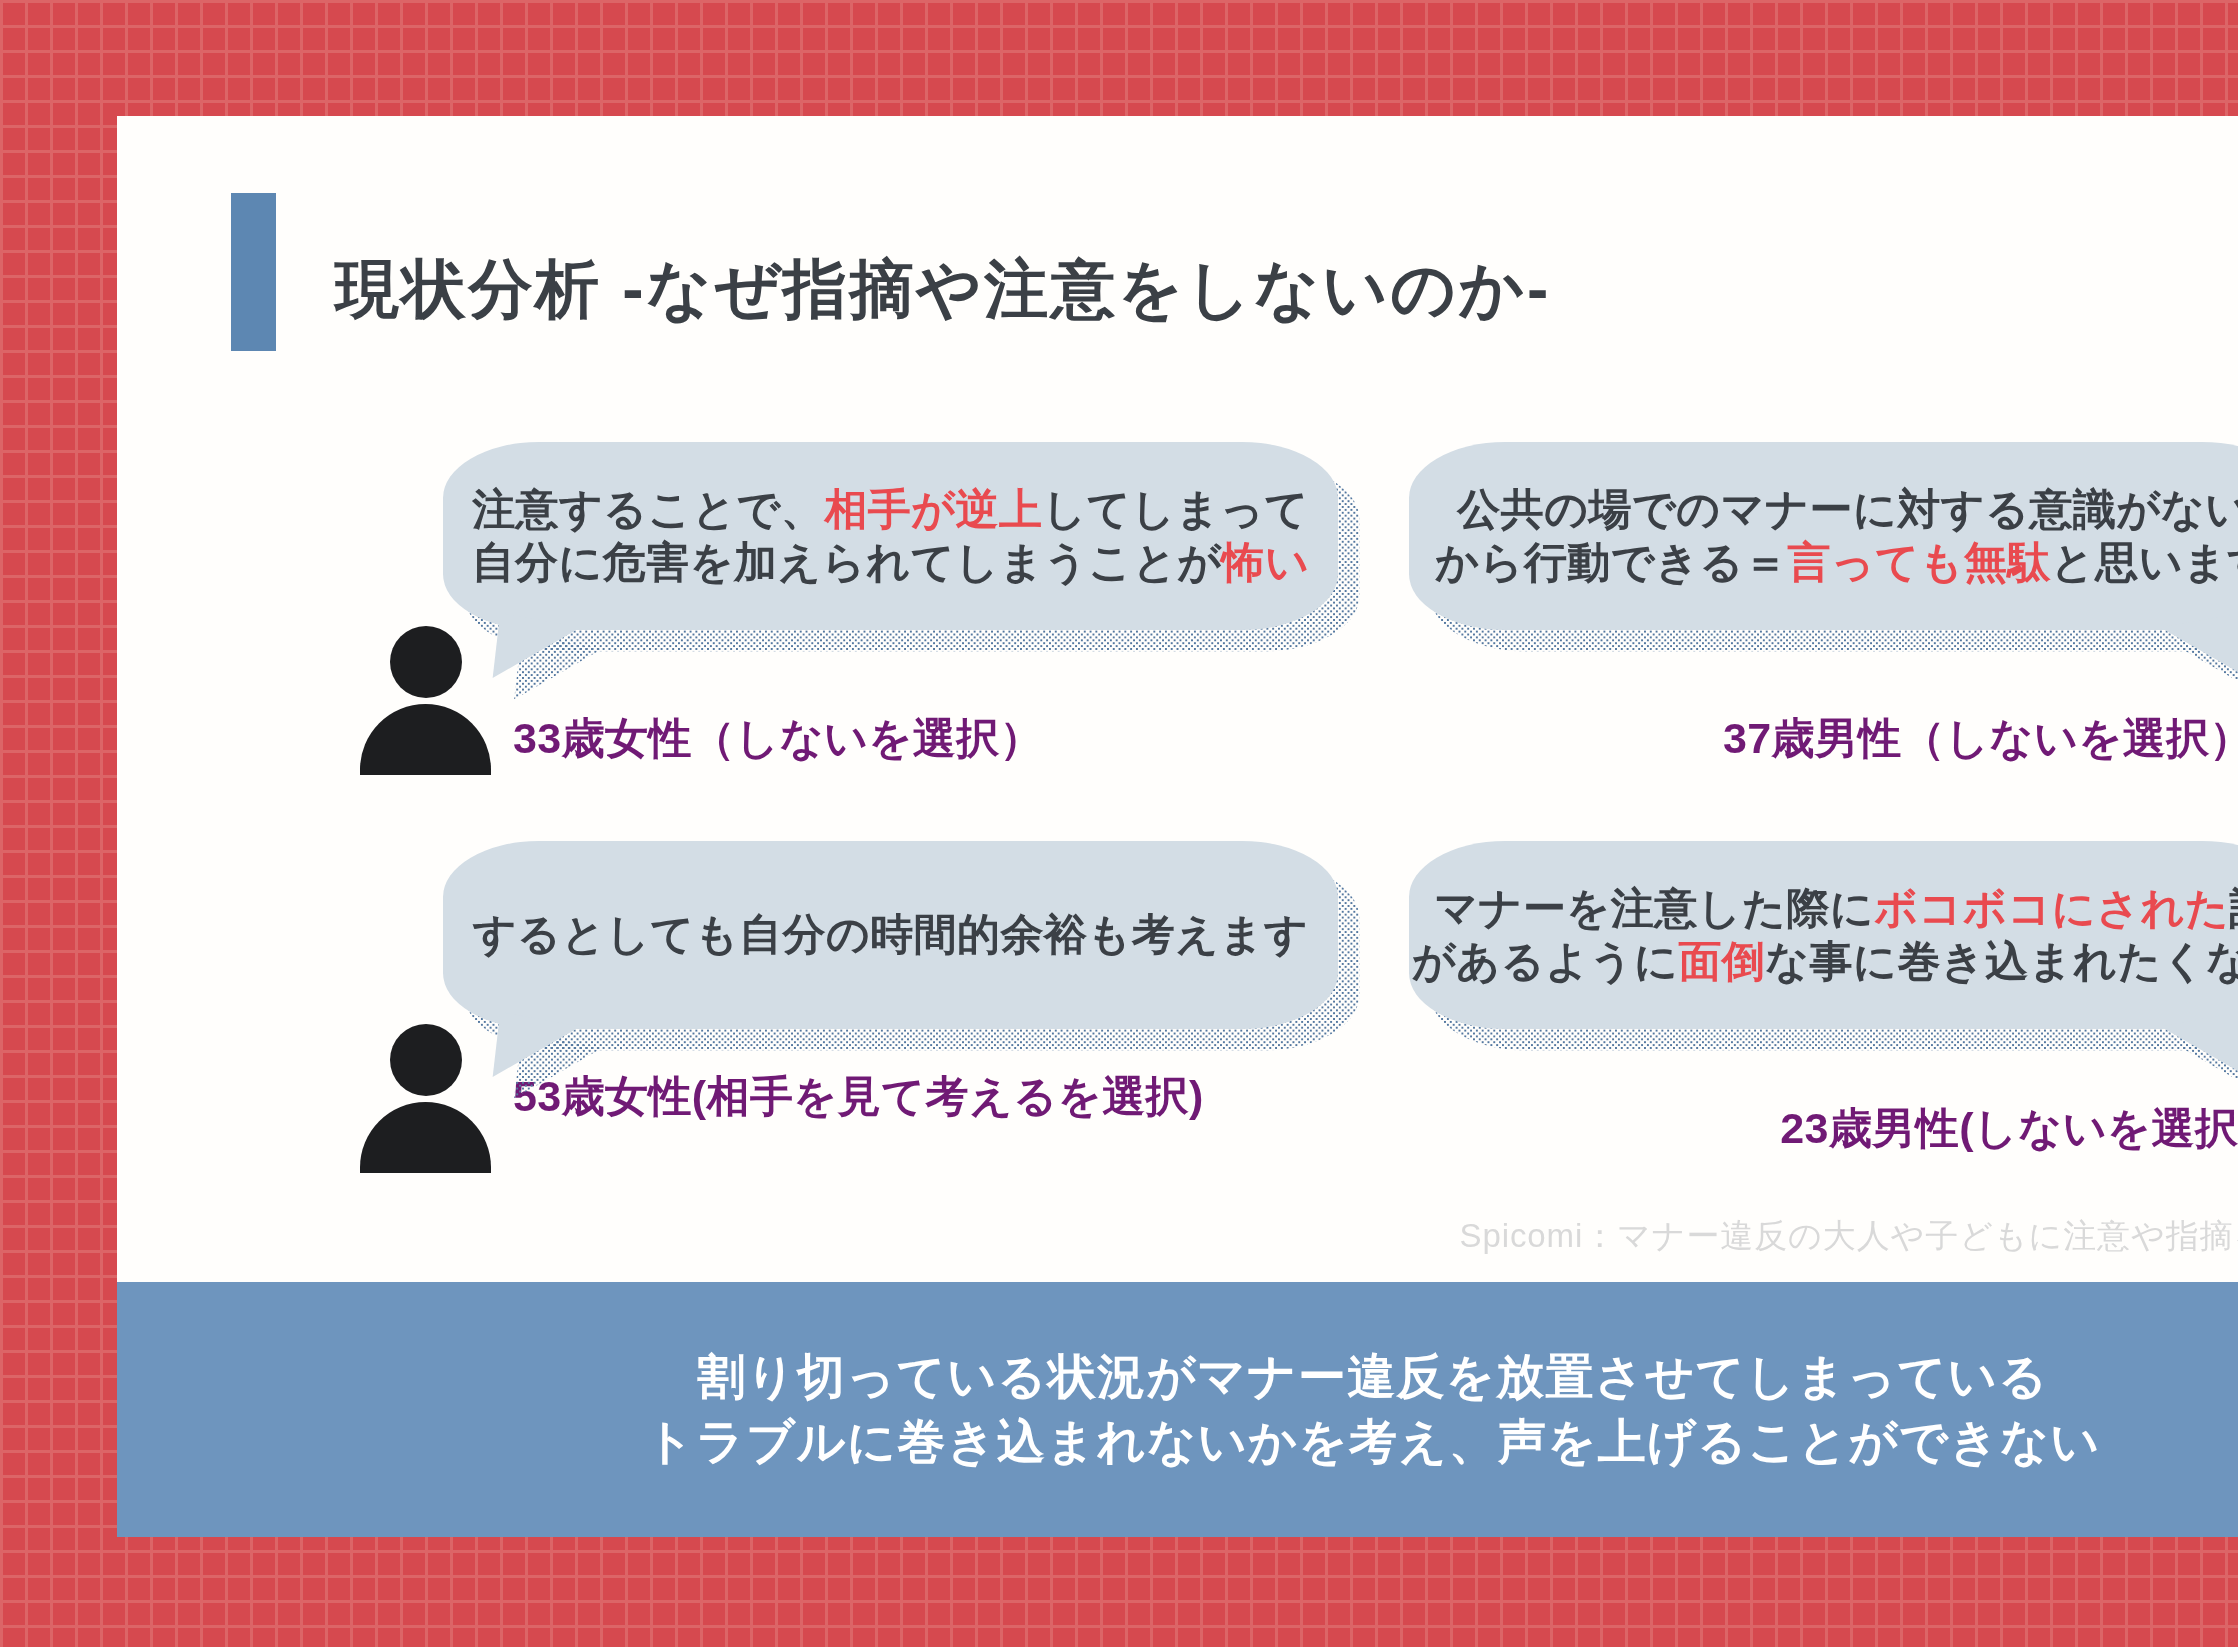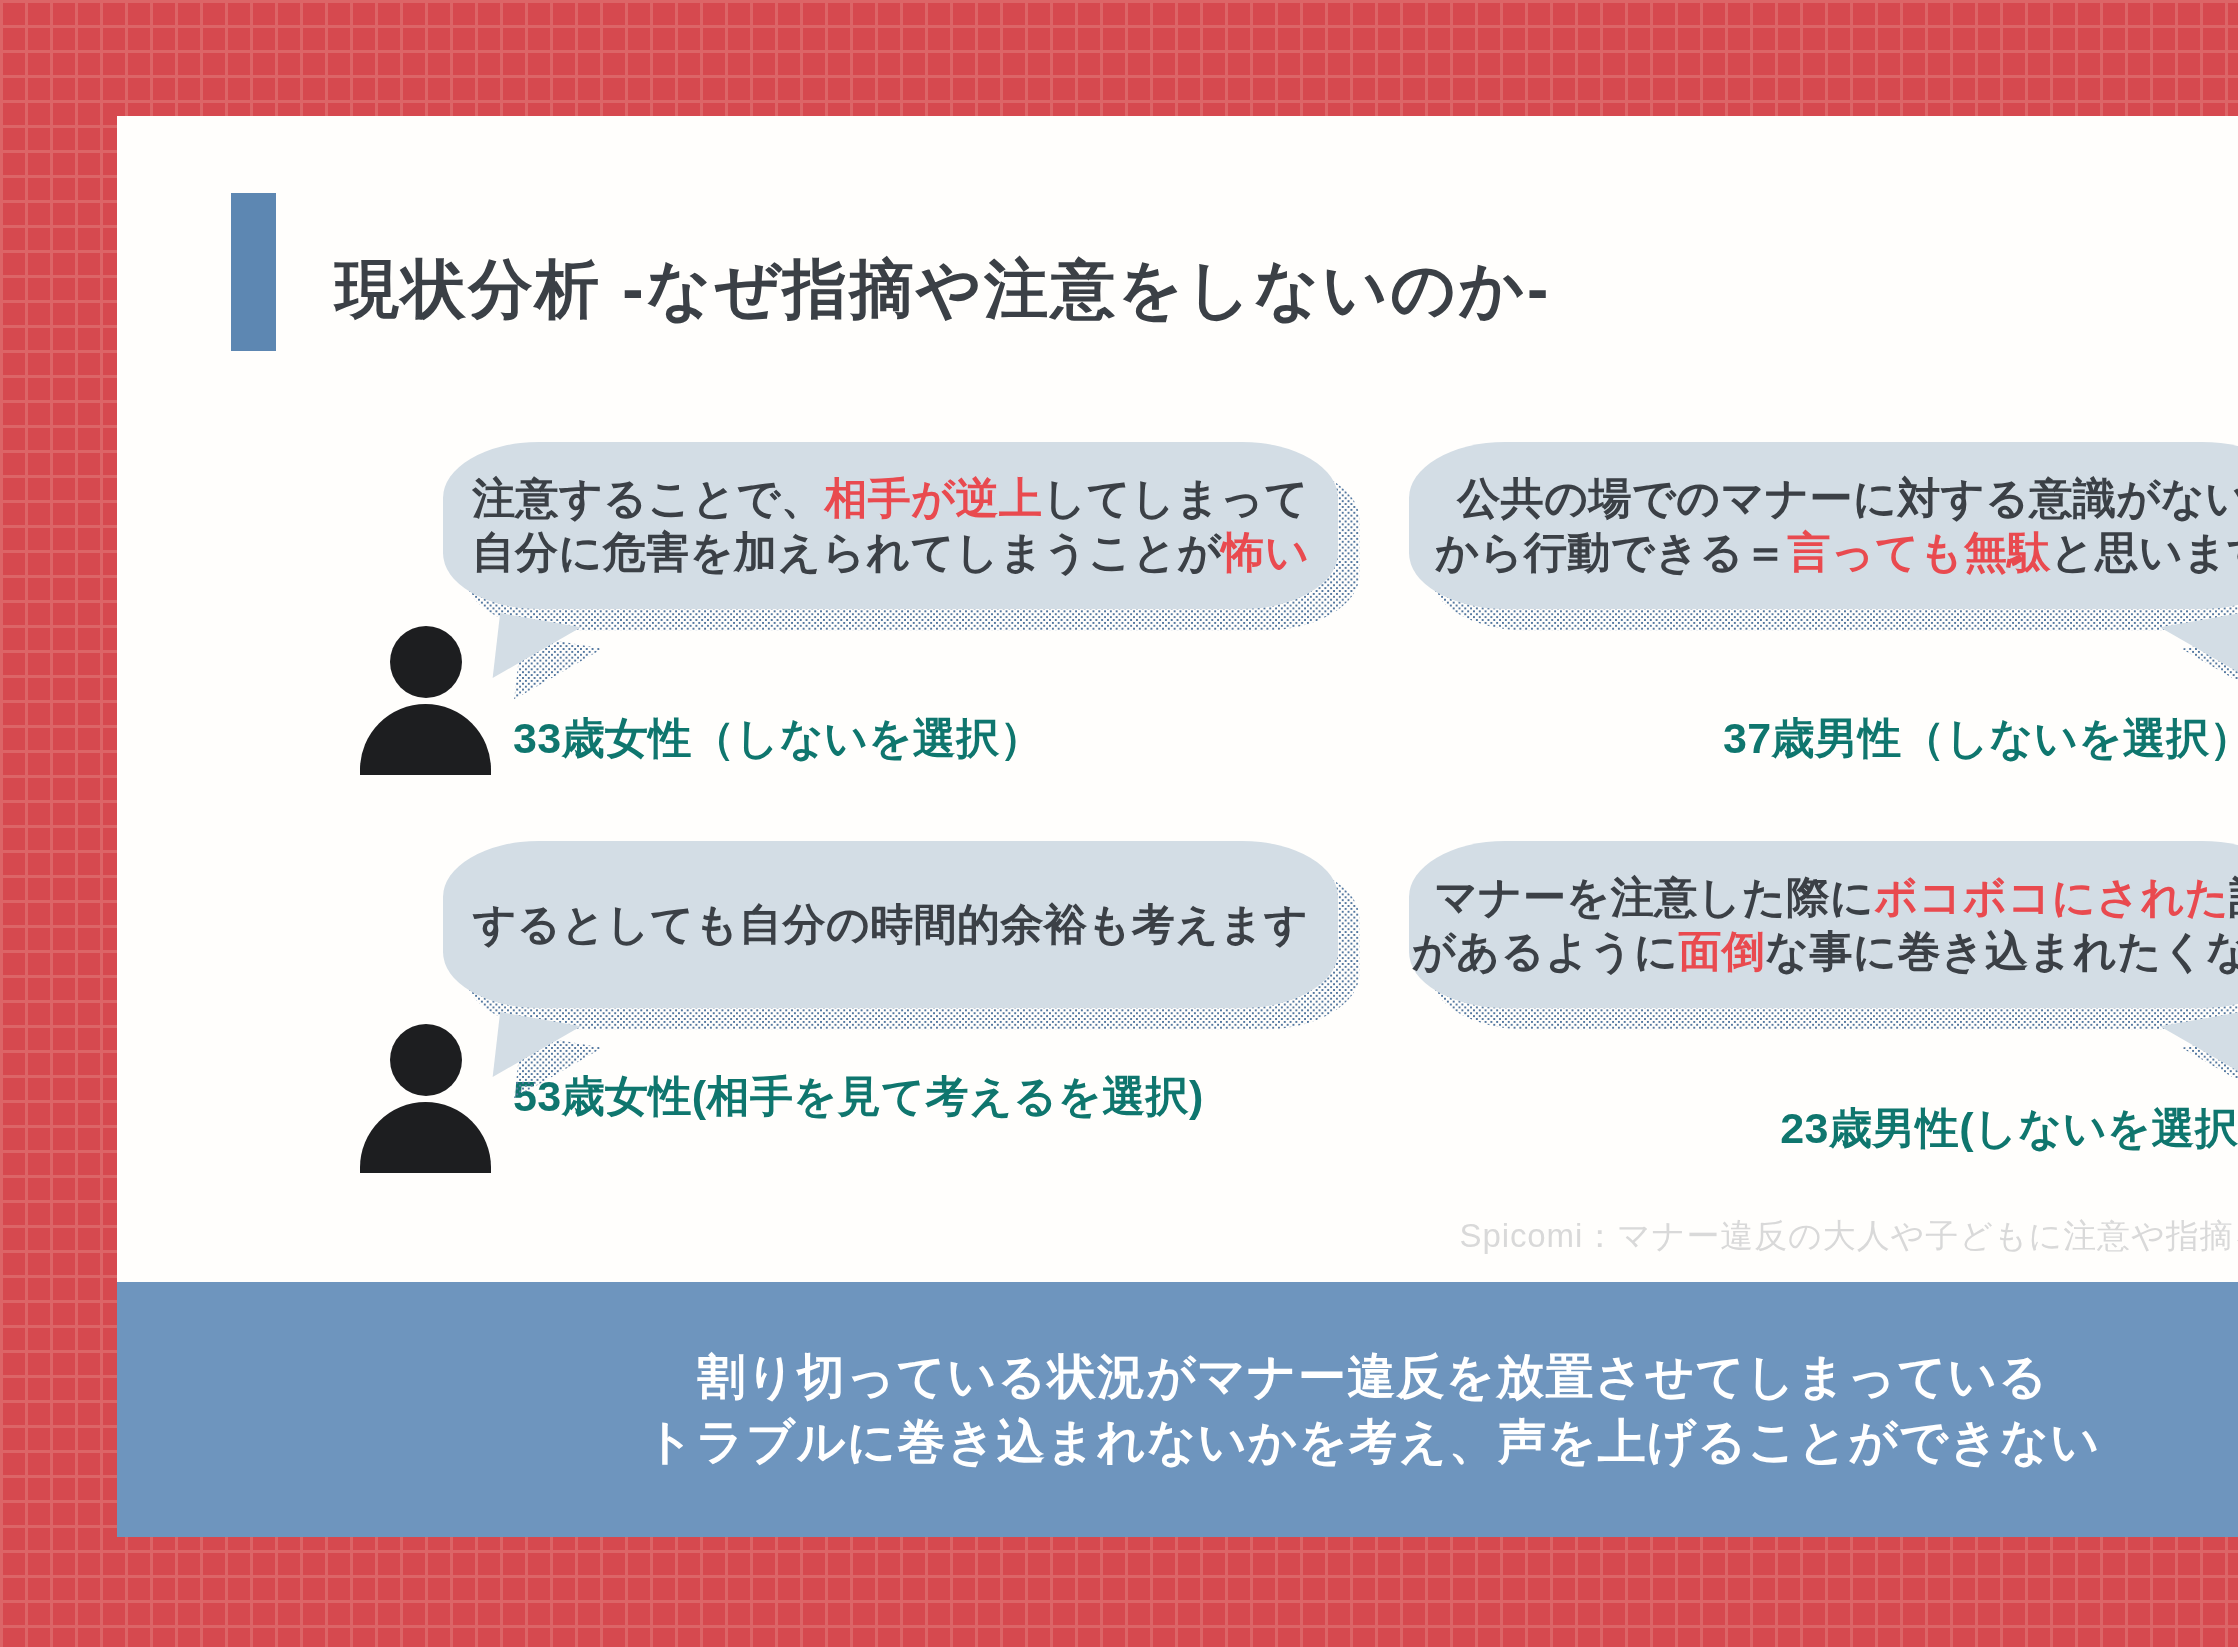--- a/index.html
+++ b/index.html
@@ -19,21 +19,21 @@
   .accent-bar{
     position:absolute;left:114px;top:77px;width:45px;height:158px;
     background:#5d87b2;
   }
   .slide-title{
     position:absolute;left:208px;top:120px;
     font-size:64px;font-weight:bold;color:#3b4046;letter-spacing:2.7px;
     white-space:nowrap;
   }
   
-  .speech{position:absolute;width:895px;height:167px;}
+  .speech{position:absolute;width:895px;height:188px;}
   .speech .bshadow{
     position:absolute;inset:0;border-radius:96px / 56px;
     transform:translate(21.5px,21.5px);
     background-image:
       radial-gradient(circle, #53779f 1.2px, transparent 1.5px),
       radial-gradient(circle, #53779f 1.2px, transparent 1.5px);
     background-size:5.8px 5.8px;
     background-position:0 0, 2.9px 2.9px;
   }
   .speech .tail, .speech .tail-shadow{
@@ -68,21 +68,21 @@
   .person .head{
     position:absolute;left:50%;transform:translateX(-50%);top:0;
     width:72px;height:72px;border-radius:50%;background:#1d1e20;
   }
   .person .torso{
     position:absolute;left:0;bottom:0;width:131px;height:71px;
     border-radius:67px 67px 0 0;background:#1d1e20;
   }
   
   .speaker{
-    position:absolute;font-size:43px;font-weight:bold;color:#0f766e;
+    position:absolute;font-size:43px;font-weight:bold;color:#701a75;
     letter-spacing:0.4px;white-space:nowrap;line-height:52px;
   }
   .speaker.right-align{text-align:right;}
   
   .source{
     position:absolute;right:18px;top:1098px;
     font-size:33px;color:#d9d9d9;letter-spacing:0.9px;white-space:nowrap;
   }
   
   .footer{

